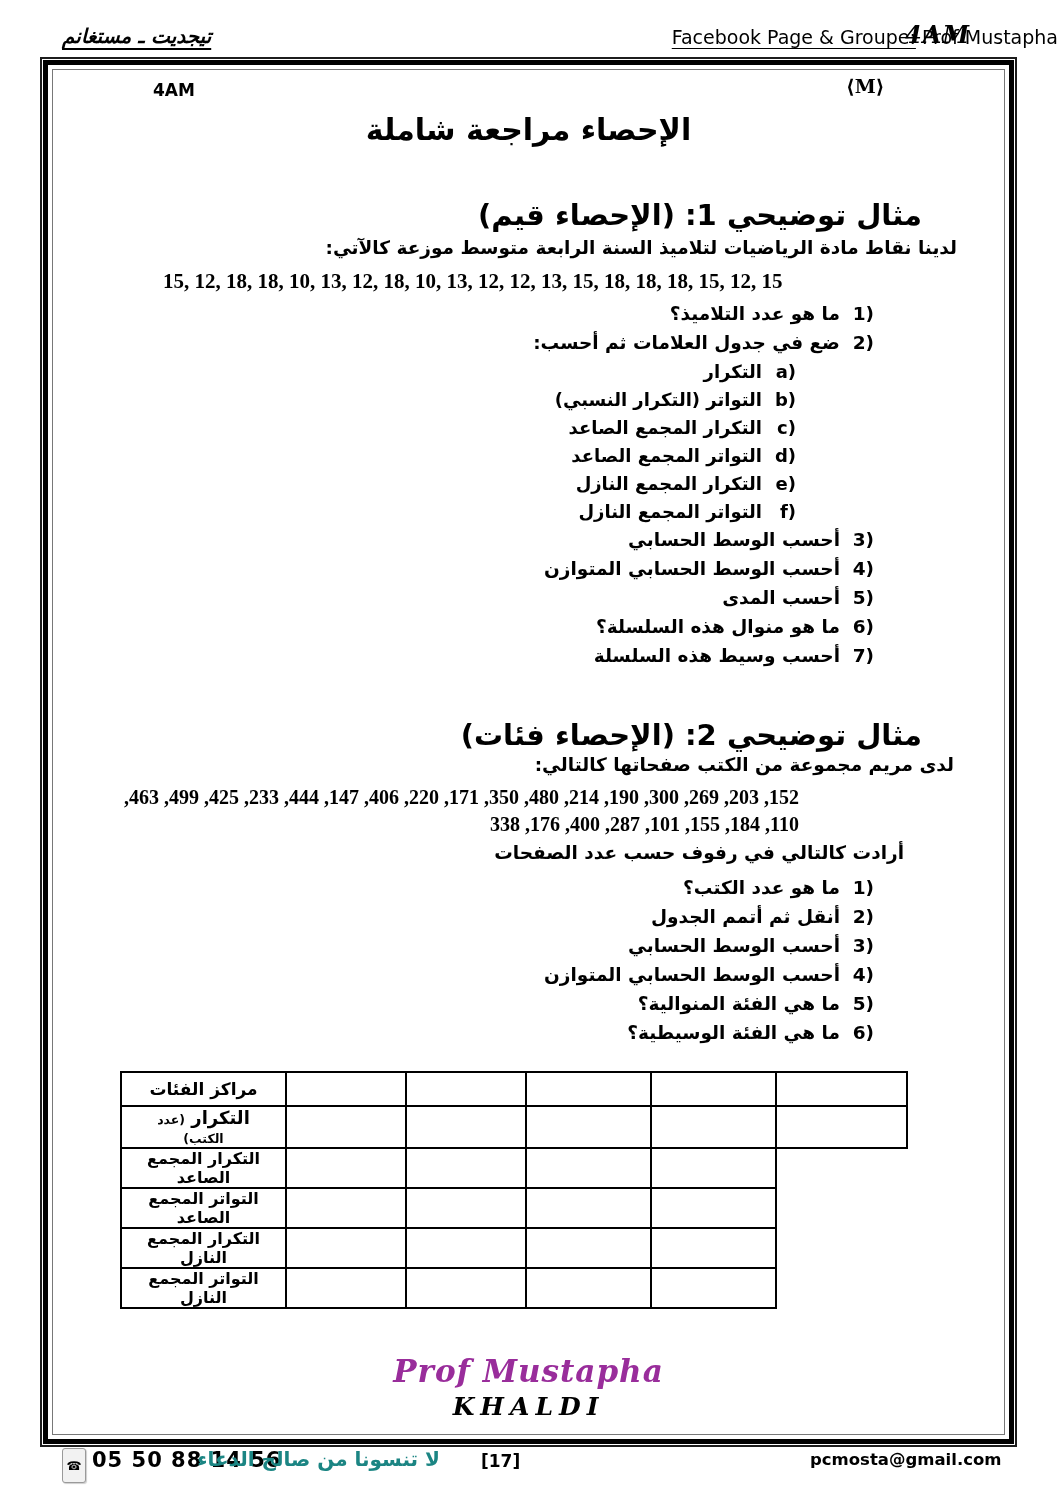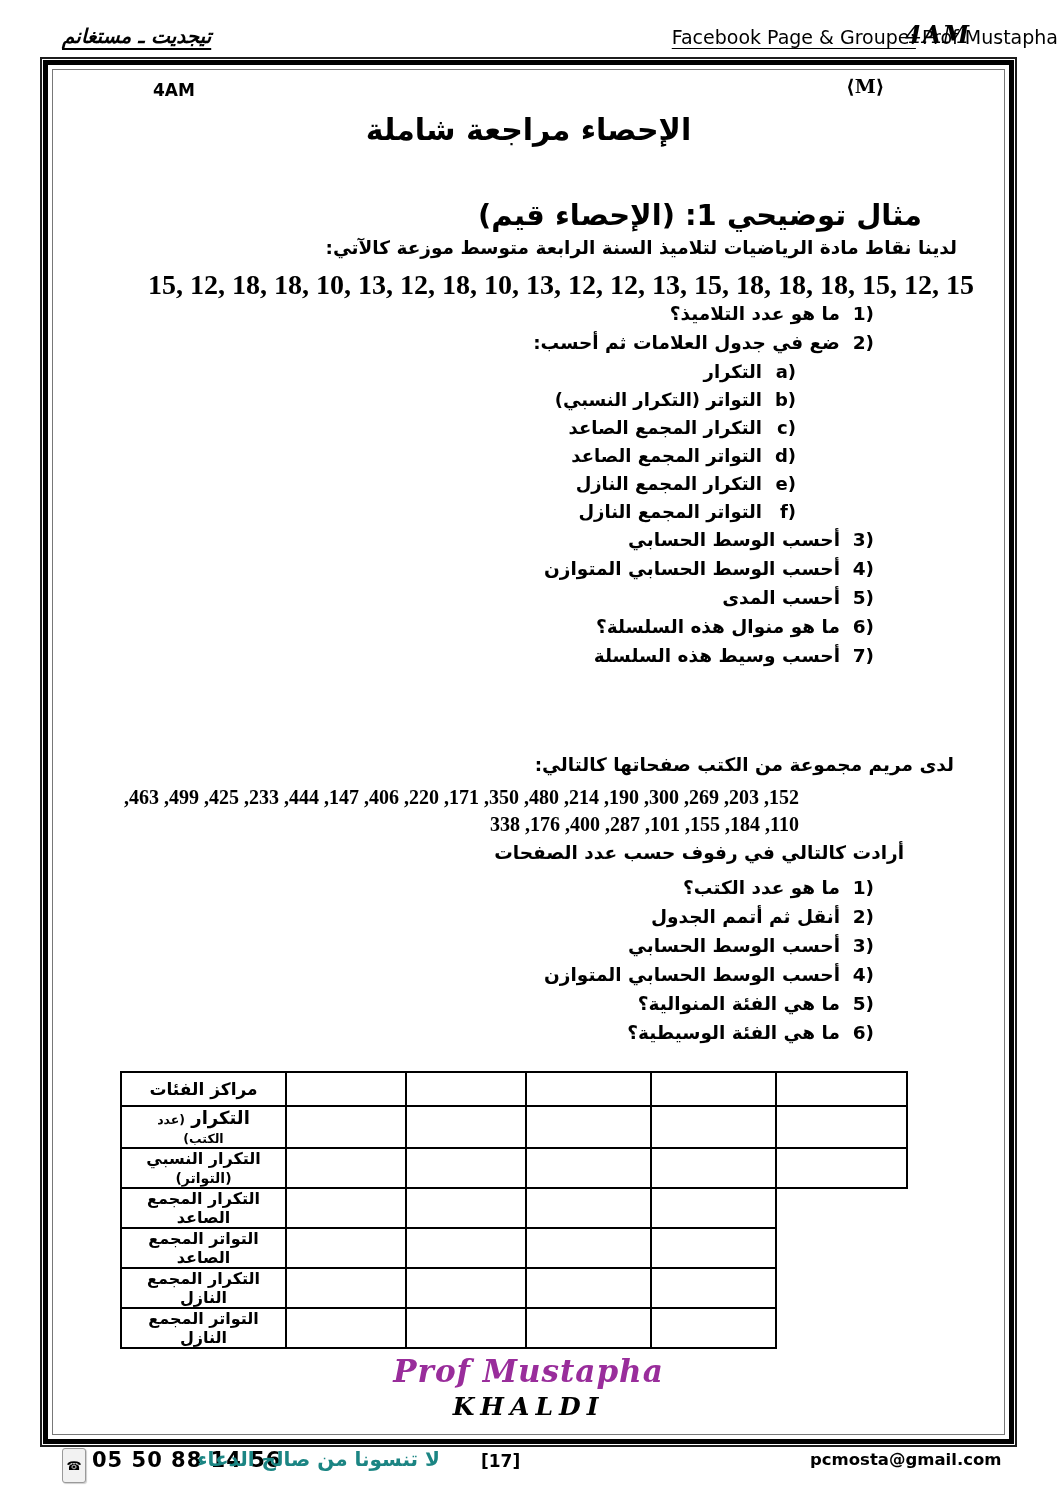--- a/index.html
+++ b/index.html
@@ -24,22 +24,22 @@
   .corner-mark{left:793px;top:5px;font-size:19px;font-weight:bold;
                font-family:"DejaVu Serif","Liberation Serif",serif;}
 
   .sheet-title{left:0;right:0;top:42px;text-align:center;font-size:30px;font-weight:bold;direction:rtl;}
 
   .rtl-line{direction:rtl;text-align:right;font-weight:bold;white-space:nowrap;}
   .h-ex{font-size:29px;}
   .p-intro{font-size:18.5px;}
   .p-note{font-size:18.5px;}
 
-  .values-ltr{left:95px;top:199px;font-family:"Liberation Serif","DejaVu Serif",serif;
-              font-size:28px;font-weight:bold;white-space:nowrap;}
+  .values-ltr{left:110px;top:199px;font-family:"Liberation Serif","DejaVu Serif",serif;
+              font-size:21px;font-weight:bold;white-space:nowrap;}
   .values-rtl{direction:rtl;text-align:right;font-family:"Liberation Serif","DejaVu Serif",serif;
               font-size:20px;font-weight:bold;line-height:27px;white-space:nowrap;}
 
   .qlist{display:flex;flex-direction:column;}
   .qrow{height:29px;display:flex;direction:rtl;align-items:center;gap:10px;
         font-size:18.5px;font-weight:bold;white-space:nowrap;}
   .qrow.sub{height:28px;padding-right:78px;font-size:18px;}
   .mk{direction:ltr;unicode-bidi:isolate;min-width:24px;text-align:right;flex:0 0 auto;}
 
   
@@ -145,20 +145,21 @@
           <div class="qrow">
             <span class="mk">6)</span>
             <span>ما هو منوال هذه السلسلة؟</span>
           </div>
           <div class="qrow">
             <span class="mk">7)</span>
             <span>أحسب وسيط هذه السلسلة</span>
           </div>
         </div>
 
+        <div class="abs rtl-line h-ex" style="right:82px;top:648px;">مثال توضيحي 2: (الإحصاء فئات)</div>
         <div class="abs rtl-line p-intro" style="right:50px;top:684px;">لدى مريم مجموعة من الكتب صفحاتها كالتالي:</div>
 
         <div class="abs values-rtl" style="right:205px;top:714px;">
           <div>152, 203, 269, 300, 190, 214, 480, 350, 171, 220, 406, 147, 444, 233, 425, 499, 463,</div>
           <div>110, 184, 155, 101, 287, 400, 176, 338</div>
         </div>
 
         <div class="abs rtl-line p-note" style="right:100px;top:772px;">أرادت كالتالي في رفوف حسب عدد الصفحات</div>
 
         <div class="abs qlist" style="right:130px;top:803px;">
@@ -215,28 +216,20 @@
           </tr>
           <tr>
             <td class="lbl" style="height:32px;"><span style="font-size:18px;">التكرار </span><span class="paren">(عدد الكتب)</span></td>
             <td></td>
             <td></td>
             <td></td>
             <td></td>
             <td></td>
           </tr>
           <tr>
-            <td class="lbl" style="height:32px;"><span>التكرار النسبي </span><span class="paren" style="font-size:14px;">(التواتر)</span></td>
-            <td></td>
-            <td></td>
-            <td></td>
-            <td></td>
-            <td></td>
-          </tr>
-          <tr>
             <td class="lbl" style="height:32px;"><span>التكرار المجمع الصاعد</span></td>
             <td></td>
             <td></td>
             <td></td>
             <td></td>
             <td class="none"></td>
           </tr>
           <tr>
             <td class="lbl" style="height:32px;"><span>التواتر المجمع الصاعد</span></td>
             <td></td>

